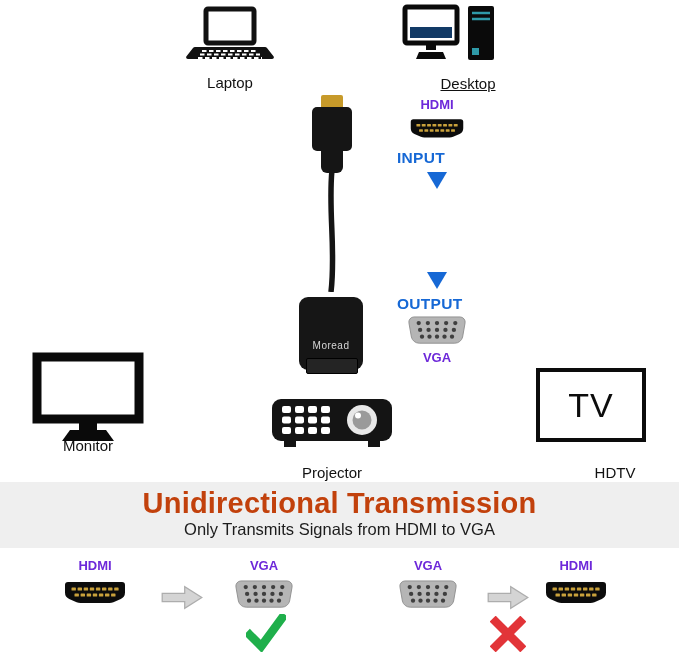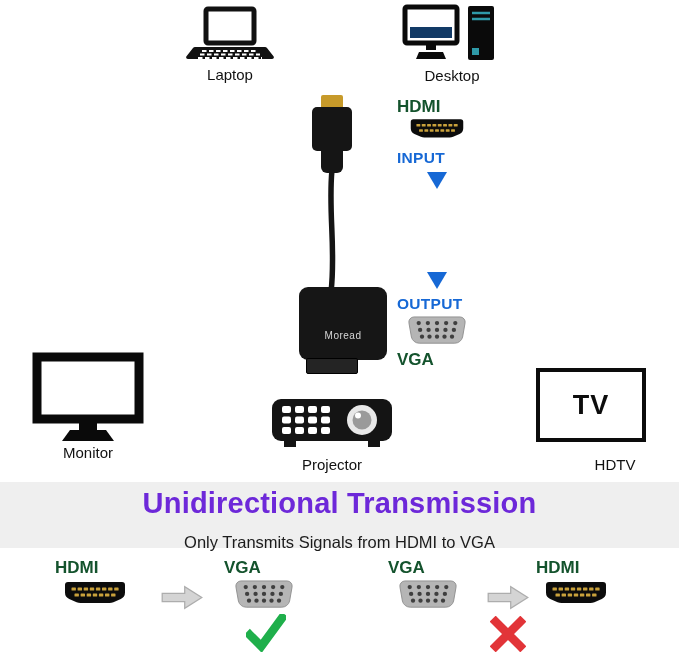--- a/index.html
+++ b/index.html
@@ -2,24 +2,24 @@
 <html><head>
 <meta charset="utf-8">
 <style>
   html,body{margin:0;padding:0;background:#fff;}
   .canvas{
     position:relative;width:679px;height:660px;background:#ffffff;
     font-family:"Liberation Sans", sans-serif;color:#111;overflow:hidden;
   }
   .abs{position:absolute;}
   .label{
-    font-size:15px;color:#111;text-align:center;width:110px;
+    font-size:15px;color:#111;text-align:center;width:110px;margin-top:8px;
   }
   .bold-label{
-    font-size:17px;font-weight:bold;color:#14532d;text-align:left;width:80px;
+    font-size:13px;font-weight:bold;color:#6d28d9;text-align:center;width:80px;
   }
   .blue-label{
     font-size:15.5px;font-weight:bold;color:#1668d5;width:80px;letter-spacing:.3px;
   }
   .tri{
     width:0;height:0;border-left:10px solid transparent;border-right:10px solid transparent;
     border-top:17px solid #1668d5;
   }
   
   .plug-tip{background:#c79a2a;border-radius:2px;}
@@ -27,28 +27,28 @@
   .plug-neck{background:#151515;border-radius:0 0 6px 6px;}
   .dongle{background:#161616;border-radius:9px;}
   .dongle .brand{
     color:#d6d6d6;font-size:10px;text-align:center;margin-top:43px;letter-spacing:.5px;
   }
   .dongle-port{background:#242424;border-radius:2px;border:1px solid #000;}
   
   .tv-box{
     border:4px solid #0c0c0c;background:#fff;display:flex;align-items:center;justify-content:center;
   }
-  .tv-text{font-size:27px;font-weight:700;letter-spacing:1px;color:#0c0c0c;}
+  .tv-text{font-size:34px;font-weight:400;letter-spacing:1px;color:#0c0c0c;}
   
   .banner{left:0;top:482px;width:679px;height:66px;background:#efefef;text-align:center;}
   .banner-title{
-    font-size:29px;font-weight:bold;color:#6d28d9;margin-top:5px;letter-spacing:.2px;
+    font-size:29px;font-weight:bold;color:#c2410c;margin-top:5px;letter-spacing:.2px;
   }
   .banner-sub{
-    font-size:16.5px;color:#1c1c1c;margin-top:13px;
+    font-size:16.5px;color:#1c1c1c;margin-top:0;
   }
   svg.icon{display:block;}
 </style>
 </head>
 <body>
 
 <div class="canvas">
 
   <svg width="0" height="0" style="position:absolute" aria-hidden="true">
     <defs>
@@ -157,21 +157,21 @@
         <use href="#sym-laptop"></use>
       </svg>
   </div>
   <div class="abs label" style="left:175px;top:66px;">Laptop</div>
 
   <div class="abs" style="left:402px;top:4px;">
     <svg class="icon" width="100" height="60">
         <use href="#sym-desktop"></use>
       </svg>
   </div>
-  <div class="abs label" style="left:397px;top:67px;">Desktop</div>
+  <div class="abs label" style="left:413px;top:67px;text-decoration:underline;">Desktop</div>
 
   <div class="abs bold-label" style="left:397px;top:97px;">HDMI</div>
   <div class="abs" style="left:409px;top:117px;">
     <svg class="icon" width="56" height="27">
         <use href="#sym-hdmi"></use>
       </svg>
   </div>
   <div class="abs blue-label" style="left:397px;top:149px;">INPUT</div>
   <div class="abs tri" style="left:427px;top:172px;"></div>
 
@@ -184,32 +184,32 @@
   </div>
   <div class="abs bold-label" style="left:397px;top:350px;">VGA</div>
 
   <div>
     <div class="abs plug-tip" style="left:321px;top:95px;width:22px;height:14px;"></div>
     <div class="abs plug-body" style="left:312px;top:107px;width:40px;height:44px;"></div>
     <div class="abs plug-neck" style="left:321px;top:149px;width:22px;height:24px;"></div>
     <svg class="abs" style="left:315px;top:170px;" width="34" height="122">
       <path d="M17 0 C 13 40, 21 80, 16 122" fill="none" stroke="#141414" stroke-width="5.5"></path>
     </svg>
-    <div class="abs dongle" style="left:299px;top:287px;width:88px;height:73px;">
+    <div class="abs dongle" style="left:299px;top:297px;width:64px;height:73px;">
       <div class="brand">Moread</div>
     </div>
     <div class="abs dongle-port" style="left:306px;top:358px;width:50px;height:14px;"></div>
   </div>
 
   <div class="abs" style="left:32px;top:352px;">
     <svg class="icon" width="112" height="96">
         <use href="#sym-monitor"></use>
       </svg>
   </div>
-  <div class="abs label" style="left:33px;top:444px;">Monitor</div>
+  <div class="abs label" style="left:33px;top:429px;">Monitor</div>
 
   <div class="abs" style="left:270px;top:389px;">
     <svg class="icon" width="124" height="62">
         <use href="#sym-projector"></use>
       </svg>
   </div>
   <div class="abs label" style="left:277px;top:456px;text-align:center;">Projector</div>
 
   <div class="abs tv-box" style="left:536px;top:368px;width:102px;height:66px;">
     <span class="tv-text">TV</span>

